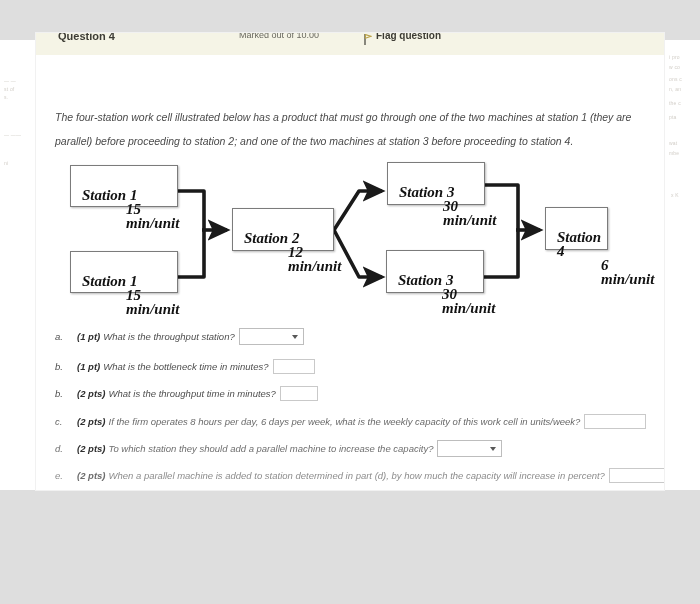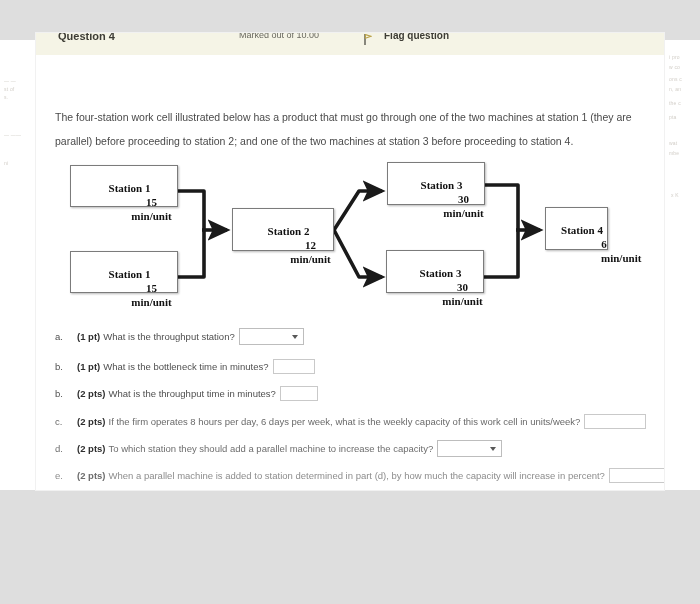--- a/index.html
+++ b/index.html
@@ -62,30 +62,31 @@
   }
   .qh-text {
     position: absolute;
     top: -3px;
     white-space: nowrap;
     color: #54534a;
   }
   .qh-num   { left: 22px;  font-size: 11px; font-weight: bold; color: #3d3c35; }
   .qh-state { left: 115px; font-size: 9px;  color: #69685f; margin-top: 37px; }
   .qh-marks { left: 203px; font-size: 9px;  color: #69685f; }
-  .qh-flagwrap { left: 328px; top: -3px; position: absolute; display: flex; align-items: center; gap: 12px; }
+  .qh-flagwrap { left: 328px; top: -3px; position: absolute; display: flex; align-items: center; gap: 4px; }
   .qh-flag  { font-size: 10px; font-weight: bold; color: #3d3c35; white-space: nowrap; }
   .flag-icon { display: inline-block; width: 8px; height: 11px; position: relative; top: 1px; }
 
   
   #qbody {
     position: absolute;
     left: 0; top: 22px;
     width: 628px; height: 435px;
     background: #fff;
+    font-style: italic;
   }
 
   .stem {
     position: absolute;
     left: 19px; top: 50px;
     width: 595px;
     font-size: 10.5px;
     line-height: 24px;
     color: #4a4a4a;
   }
@@ -94,27 +95,26 @@
   #diagram {
     position: absolute;
     left: 0; top: 100px;
     width: 628px; height: 160px;
   }
   .node {
     position: absolute;
     background: #ffffff;
     border: 1px solid #7b7b7b;
     box-shadow: 1px 1px 2px rgba(0,0,0,.28);
-    font-size: 11px;
+    font-size: 15px;
     font-weight: bold;
     color: #111;
     line-height: 14px;
-    padding: 15px 0 0 11px;
+    padding: 22px 0 0 11px;
     font-family: "Liberation Serif", serif;
-    text-align: center;
   }
   .node .l2 { display: block; margin-left: 44px; }
 
   #n-s1a { left: 34px;  top: 10px;  width: 108px; height: 42px; }
   #n-s1b { left: 34px;  top: 96px;  width: 108px; height: 42px; }
   #n-s2  { left: 196px; top: 53px;  width: 102px; height: 43px; }
   #n-s3a { left: 351px; top: 7px;   width: 98px;  height: 43px; }
   #n-s3b { left: 350px; top: 95px;  width: 98px;  height: 43px; }
   #n-s4  { left: 509px; top: 52px;  width: 63px;  height: 43px; }
 

